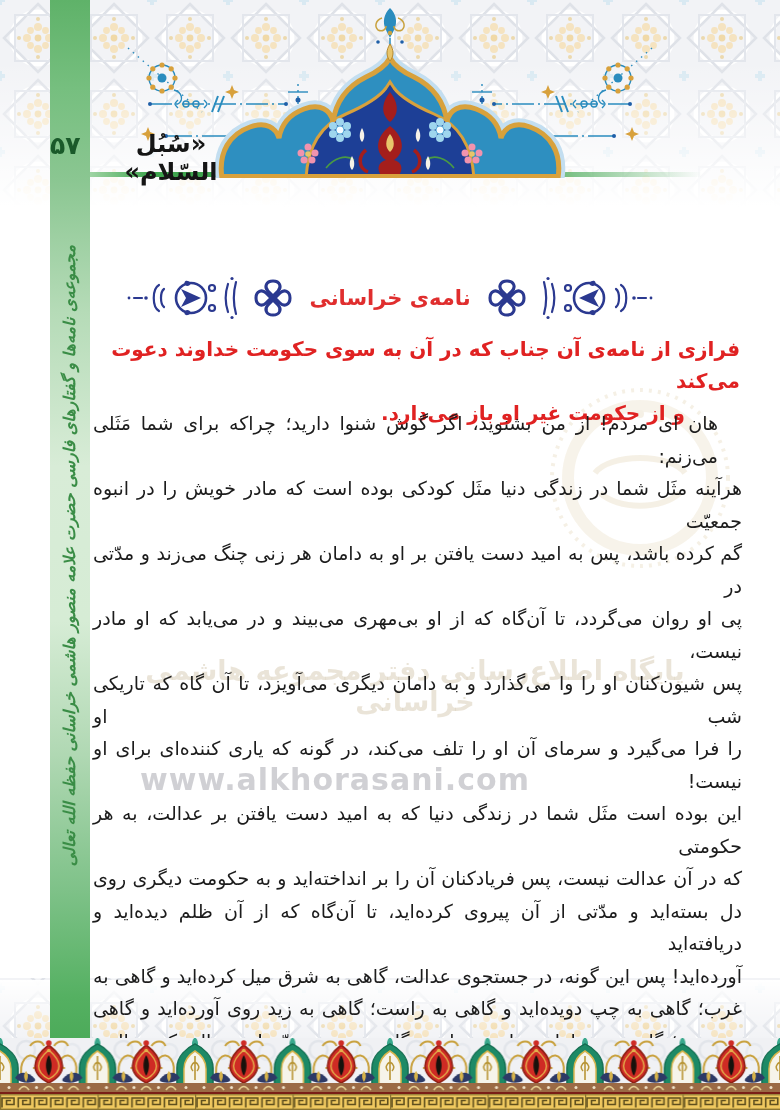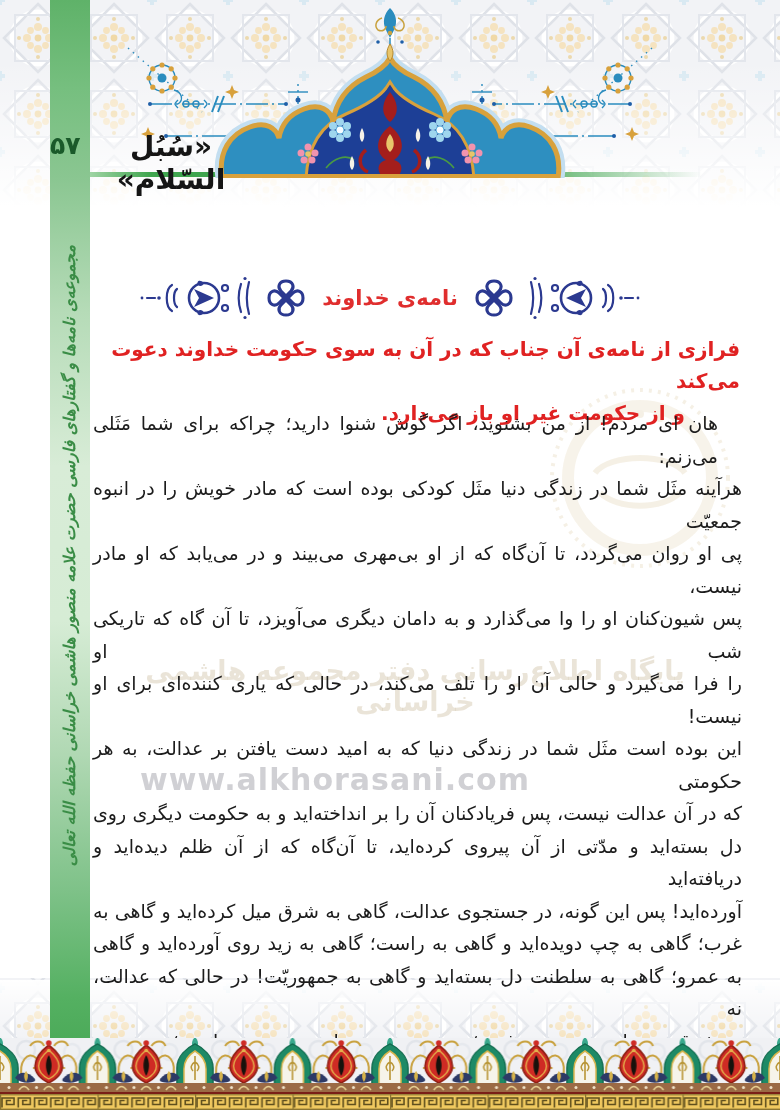--- a/index.html
+++ b/index.html
@@ -25,21 +25,21 @@
   .page-number{left:50px;top:131px;width:20px;text-align:center;
     font-size:25px;font-weight:bold;color:#1a5a2a;}
   .sidebar-text-wrap{left:50px;top:245px;width:40px;height:762px;overflow:visible;}
   .sidebar-text-inner{position:absolute;left:0;top:0;width:762px;height:40px;line-height:40px;
     transform-origin:0 0;transform:rotate(-90deg) translateX(-762px);
     direction:rtl;text-align:right;font-size:16px;font-weight:bold;font-style:italic;
     color:#3a8d46;white-space:nowrap;}
 
   
   .book-title{left:96px;top:130px;width:150px;direction:rtl;text-align:center;
-    font-size:28px;font-weight:bold;color:#151515;}
+    font-size:24px;font-weight:bold;color:#151515;}
 
   
   #crown-svg{left:90px;top:0;width:600px;height:178px;}
 
   
   .heading-row{left:0;right:0;top:276px;display:flex;justify-content:center;
     align-items:center;gap:8px;}
   .heading-title{direction:rtl;font-size:21px;font-weight:bold;color:#e02e2e;padding:0 8px;}
   .mirror{transform:scaleX(-1);}
 
@@ -266,40 +266,41 @@
 <div class="abs wm-fa">پایگاه اطلاع‌رسانی دفتر مجموعه هاشمی خراسانی</div>
 <div class="abs wm-domain">www.alkhorasani.com</div>
 
 <div class="abs heading-row">
   <svg width="120" height="44">
       <use href="#sideorn-shape"></use>
     </svg>
   <svg width="40" height="40">
       <use href="#knot-shape"></use>
     </svg>
-  <span class="heading-title">نامه‌ی خداوند</span>
+  <span class="heading-title">نامه‌ی خراسانی</span>
   <svg width="40" height="40">
       <use href="#knot-shape"></use>
     </svg>
   <svg width="120" height="44" class="mirror">
       <use href="#sideorn-shape"></use>
     </svg>
 </div>
 
 <div class="abs subtitle">
   <div class="l1">فرازی از نامه‌ی آن جناب که در آن به سوی حکومت خداوند دعوت می‌کند</div>
   <div class="l2">و از حکومت غیر او باز می‌دارد.</div>
 </div>
 
 <div class="abs body-text">
   <div class="bline first">هان ای مردم! از من بشنوید، اگر گوش شنوا دارید؛ چراکه برای شما مَثَلی می‌زنم:</div>
   <div class="bline">هرآینه مثَل شما در زندگی دنیا مثَل کودکی بوده است که مادر خویش را در انبوه جمعیّت</div>
+  <div class="bline">گم کرده باشد، پس به امید دست یافتن بر او به دامان هر زنی چنگ می‌زند و مدّتی در</div>
   <div class="bline">پی او روان می‌گردد، تا آن‌گاه که از او بی‌مهری می‌بیند و در می‌یابد که او مادر نیست،</div>
   <div class="bline">پس شیون‌کنان او را وا می‌گذارد و به دامان دیگری می‌آویزد، تا آن گاه که تاریکی شب او</div>
-  <div class="bline">را فرا می‌گیرد و حالی آن او را تلف می‌کند، در حالی که یاری کننده‌ای برای او نیست!</div>
+  <div class="bline">را فرا می‌گیرد و سرمای آن او را تلف می‌کند، در گونه که یاری کننده‌ای برای او نیست!</div>
   <div class="bline">این بوده است مثَل شما در زندگی دنیا که به امید دست یافتن بر عدالت، به هر حکومتی</div>
   <div class="bline">که در آن عدالت نیست، پس فریادکنان آن را بر انداخته‌اید و به حکومت دیگری روی</div>
   <div class="bline">دل بسته‌اید و مدّتی از آن پیروی کرده‌اید، تا آن‌گاه که از آن ظلم دیده‌اید و دریافته‌اید</div>
   <div class="bline">آورده‌اید! پس این گونه، در جستجوی عدالت، گاهی به شرق میل کرده‌اید و گاهی به</div>
   <div class="bline">غرب؛ گاهی به چپ دویده‌اید و گاهی به راست؛ گاهی به زید روی آورده‌اید و گاهی</div>
   <div class="bline">به عمرو؛ گاهی به سلطنت دل بسته‌اید و گاهی به جمهوریّت! در حالی که عدالت، نه</div>
   <div class="bline">در شرق بوده است و نه در غرب؛ نه در چپ بوده است و نه در راست؛ نه در زید بوده</div>
 
 </div>
 

